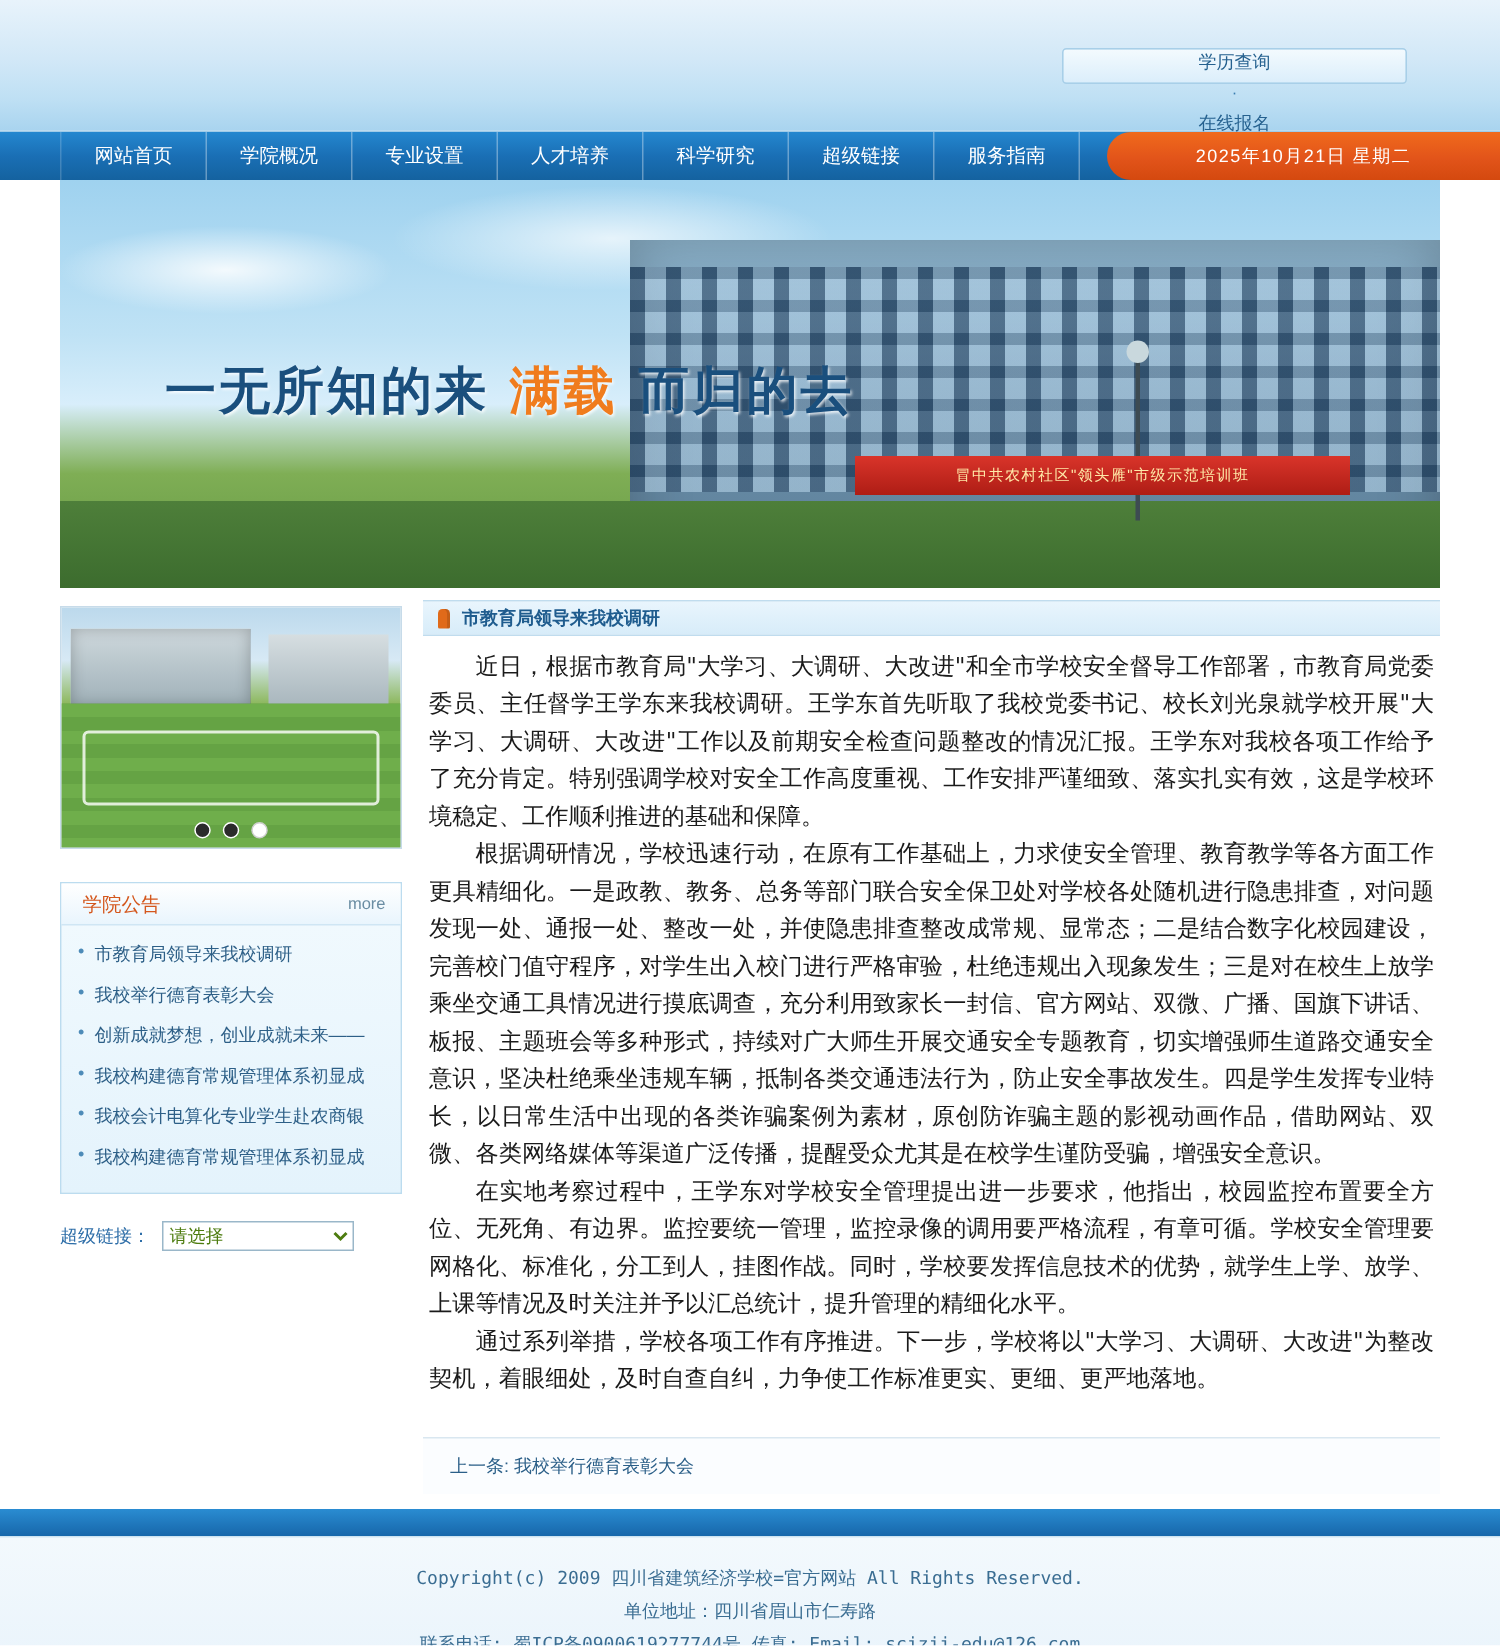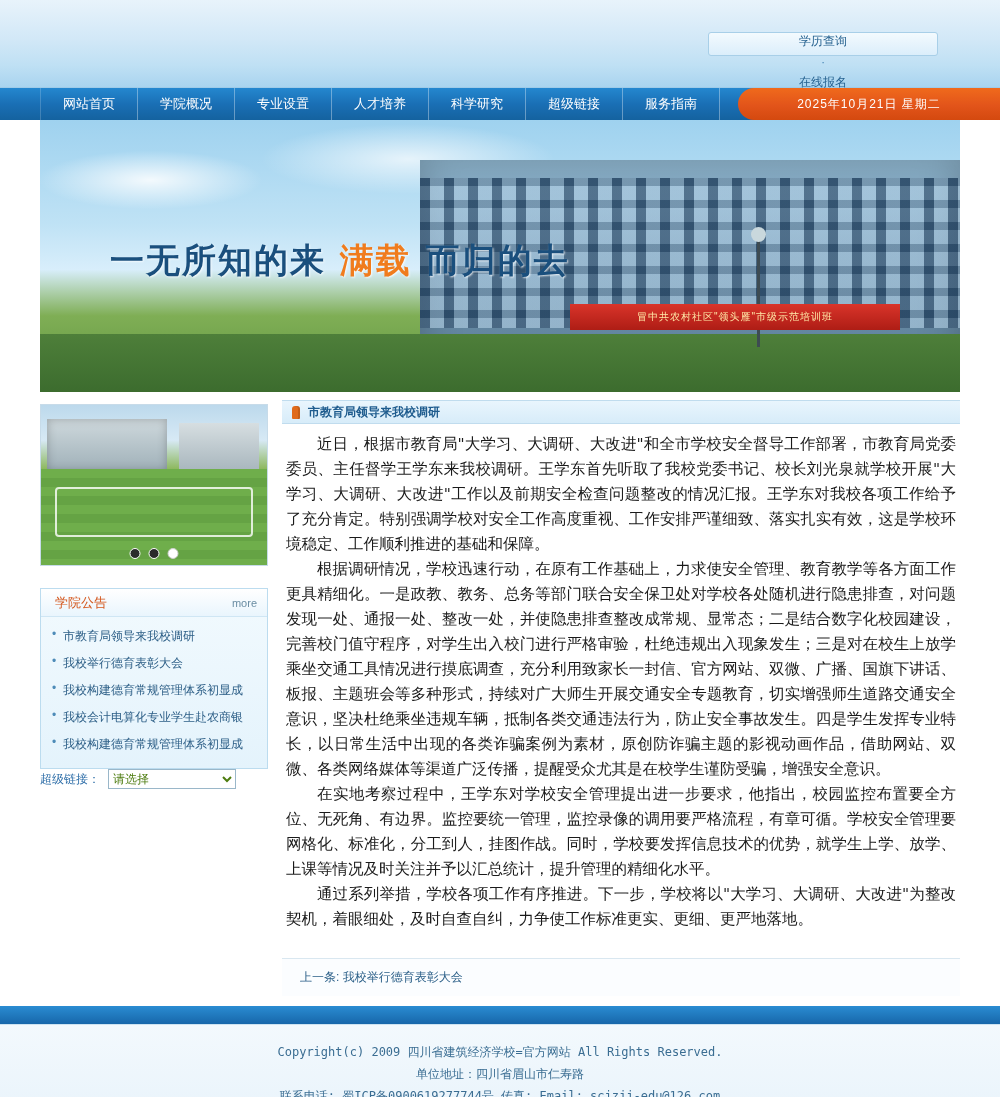--- a/index.html
+++ b/index.html
@@ -239,20 +239,21 @@
     overflow: hidden;
     text-overflow: ellipsis;
     cursor: pointer;
   }
   .notice-list li::before {
     content: "•";
     position: absolute; left: 3px; top: 4px;
     color: #4d8bb8;
   }
   .linkrow {
+    margin-top: 18px;
     display: flex; align-items: center; gap: 8px;
     font-size: 12px; color: #2e6ea8;
   }
   .linkrow select {
     font-size: 12px;
     width: 128px;
     height: 20px;
     border: 1px solid #9ab7c9;
     background: #ffffff;
     color: #4d7c0f;
@@ -371,20 +372,21 @@
       </div>
 
       <div class="notice-panel">
         <div class="notice-head">
           <span class="title">学院公告</span>
           <a class="more">more</a>
         </div>
         <ul class="notice-list">
           <li>市教育局领导来我校调研</li>
           <li>我校举行德育表彰大会</li>
+          <li>创新成就梦想，创业成就未来——</li>
           <li>我校构建德育常规管理体系初显成</li>
           <li>我校会计电算化专业学生赴农商银</li>
           <li>我校构建德育常规管理体系初显成</li>
         </ul>
       </div>
 
       <div class="linkrow">
         <span>超级链接：</span>
         <select>
           <option>请选择</option>

